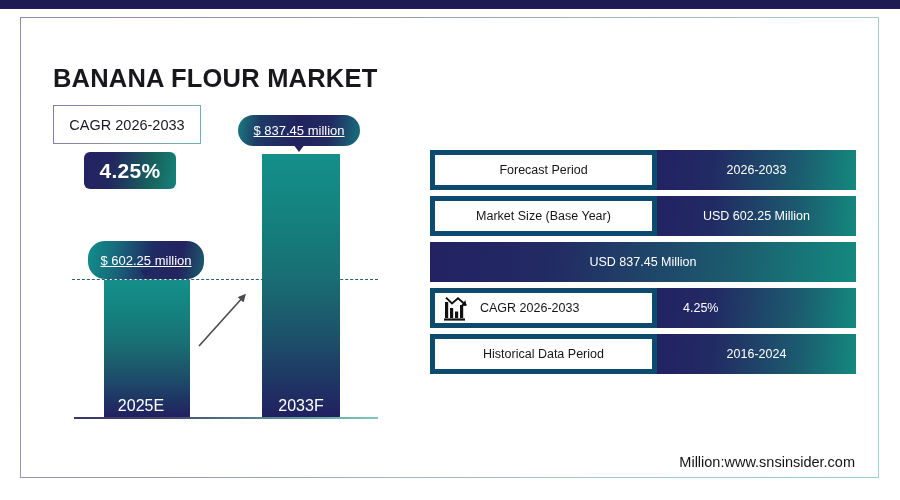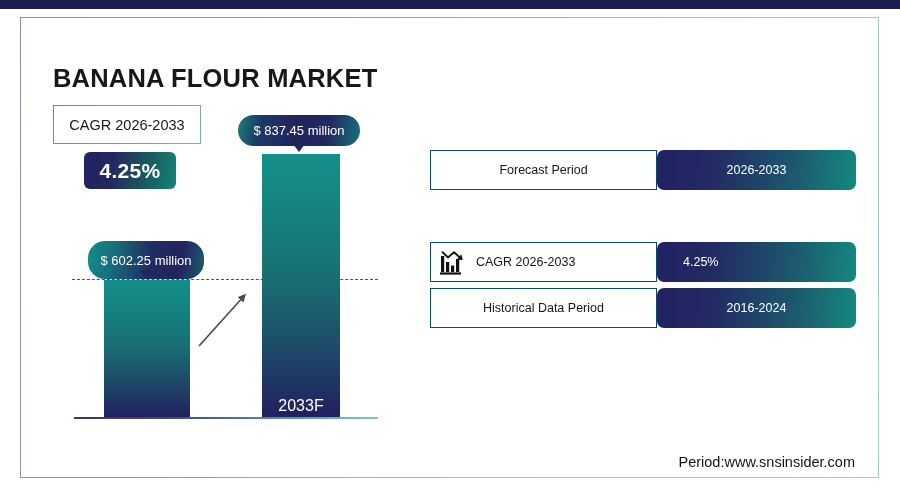--- a/index.html
+++ b/index.html
@@ -84,21 +84,21 @@
   }
   .bar-2025 { left: 104px; top: 280px; width: 86px; height: 137px; }
   .bar-2033 { left: 262px; top: 154px; width: 78px; height: 263px; }
   .bar-label {
     position: absolute;
     font-size: 16px;
     color: #ffffff;
     text-align: center;
     white-space: nowrap;
   }
-  .bar-label-2025 { left: 104px; top: 418px; width: 74px; margin-left: 36px; }
+  .bar-label-2025 { left: 104px; top: 397px; width: 74px; }
   .bar-label-2033 { left: 262px; top: 397px; width: 78px; }
 
   .axis-line {
     position: absolute;
     left: 74px; top: 417px;
     width: 304px; height: 2px;
     background: linear-gradient(90deg, #3b3569 0%, #44486e 30%, #5f9c9a 75%, #7fc9c2 100%);
   }
   .dashed-line {
     position: absolute;
@@ -110,21 +110,21 @@
   
   .bubble {
     position: absolute;
     border-radius: 17px;
     display: flex;
     align-items: center;
     justify-content: center;
     color: #ffffff;
     white-space: nowrap;
   }
-  .bubble-text { font-size: 13px; }
+  .bubble-text { font-size: 13px; text-decoration: underline; }
   .bubble-2025 {
     left: 88px; top: 241px;
     width: 116px; height: 38px;
     background: linear-gradient(100deg, #128e8c 0%, #166f7d 22%, #202a63 55%, #23235f 78%, #1b5e6c 100%);
   }
   .bubble-2033 {
     left: 238px; top: 115px;
     width: 122px; height: 31px;
     background: linear-gradient(100deg, #1a7d80 0%, #1d3b66 18%, #22235e 48%, #222a61 74%, #17727c 100%);
   }
@@ -149,40 +149,39 @@
   .row {
     position: relative;
     display: flex;
     height: 40px;
     margin-bottom: 6px;
     box-sizing: border-box;
   }
   .cell-left {
     width: 227px;
     box-sizing: border-box;
-    border: 1px solid #0c4a6e;
+    border: 5px solid #0c4a6e;
     background: #ffffff;
     display: flex;
     align-items: center;
     justify-content: center;
     position: relative;
   }
   .cell-left.with-icon { justify-content: flex-start; padding-left: 45px; }
   .cell-left-text {
     font-size: 12.5px;
     color: #161619;
     white-space: nowrap;
   }
   .cell-right {
     flex: 1;
     background: linear-gradient(95deg, #222262 0%, #222a63 28%, #1c5a6e 70%, #14897f 100%);
     display: flex;
     align-items: center;
     justify-content: center;
-    border-radius: 7px;
   }
   .cell-right.left-align { justify-content: flex-start; padding-left: 26px; }
   .cell-right-text {
     font-size: 12.5px;
     color: #ffffff;
     white-space: nowrap;
   }
   .row-icon {
     position: absolute;
     left: 9px; top: 50%;
@@ -247,22 +246,33 @@
 
   <div class="row">
     <div class="cell-left">
       <span class="cell-left-text">Forecast Period</span>
     </div>
     <div class="cell-right">
       <span class="cell-right-text">2026-2033</span>
     </div>
   </div>
 
-
-  <div class="row">
+  <div class="row">
+    <div class="cell-left">
+      <span class="cell-left-text">Market Size (Base Year)</span>
+    </div>
+    <div class="cell-right">
+      <span class="cell-right-text">USD 602.25 Million</span>
+    </div>
+  </div>
+
+  <div class="row">
+    <div class="cell-right">
+      <span class="cell-right-text">USD 837.45 Million</span>
+    </div>
   </div>
 
   <div class="row">
     <div class="cell-left with-icon">
       <svg class="row-icon" viewBox="0 0 30 26">
         <rect x="1" y="7" width="3.2" height="16" fill="#111111"></rect>
         <rect x="6" y="13" width="3.2" height="10" fill="#111111"></rect>
         <rect x="11" y="16.5" width="3.2" height="6.5" fill="#111111"></rect>
         <rect x="16" y="10" width="3.2" height="13" fill="#111111"></rect>
         <rect x="0" y="23.4" width="21" height="2.2" fill="#111111"></rect>
@@ -280,13 +290,13 @@
     <div class="cell-left">
       <span class="cell-left-text">Historical Data Period</span>
     </div>
     <div class="cell-right">
       <span class="cell-right-text">2016-2024</span>
     </div>
   </div>
 
 </div>
 
-<div class="source">Period:www.snsinsider.com</div>
+<div class="source">Million:www.snsinsider.com</div>
 
 </body></html>

